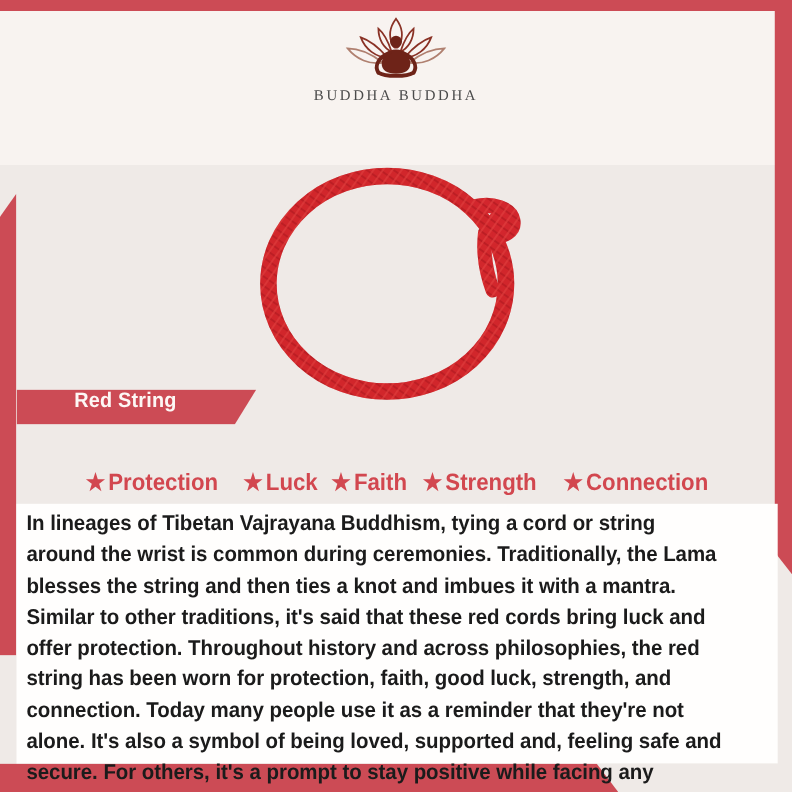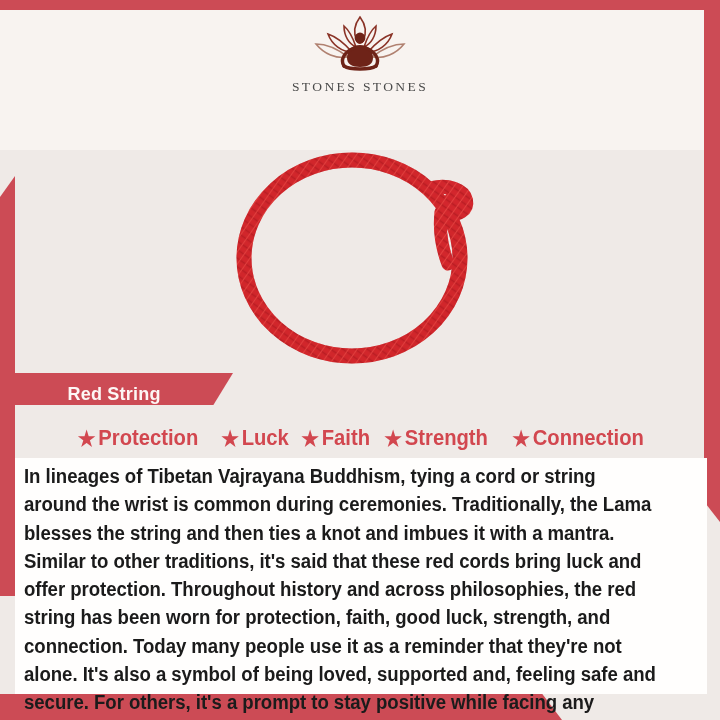--- a/index.html
+++ b/index.html
@@ -89,25 +89,25 @@
   
   .photo {
     position: absolute; left: 0; top: 150px;
     width: 720px; height: 215px;
     display: flex; align-items: center; justify-content: center;
   }
   .photo svg { display: block; }
 
   
   .name-tag {
-    position: absolute; left: 15px; top: 373px;
+    position: absolute; left: 15px; top: 354px;
     width: 218px; height: 32px;
     background: #cc4b55;
     clip-path: polygon(0 0, 100% 0, 91% 100%, 0 100%);
-    display: flex; align-items: flex-end;
+    display: flex; align-items: flex-start;
   }
   .name-tag-label {
     margin-left: 50px;
     color: #fdf7f5;
     font-size: 19px;
     font-weight: bold;
     font-family: "Liberation Sans Narrow", "Liberation Sans", sans-serif;
     transform: scaleX(0.95);
     letter-spacing: .2px;
   }
@@ -185,21 +185,21 @@
           <circle cx="60" cy="24" r="5.4"></circle>
           <path d="M60 31 C52 31, 47 37, 47 44 C47 50, 52 53, 60 53 C68 53, 73 50, 73 44 C73 37, 68 31, 60 31 Z"></path>
         </g>
         <g fill="none" stroke="#6e2318" stroke-width="3.4" stroke-linecap="round">
           <path d="M54 34 C44 38, 40 46, 44 52"></path>
           <path d="M66 34 C76 38, 80 46, 76 52"></path>
           <path d="M44 52 C50 56, 70 56, 76 52"></path>
         </g>
       </svg>
     </span>
-    <span class="brand-name">STONES STONES</span>
+    <span class="brand-name">BUDDHA BUDDHA</span>
   </div>
 
 
   <div class="photo">
     <span>
       <svg width="268" height="212" viewBox="0 0 268 212">
         <defs>
           <pattern id="braid" width="7" height="7" patternUnits="userSpaceOnUse" patternTransform="rotate(35)">
             <rect width="7" height="7" fill="#d8292f"></rect>
             <path d="M0 3.5 h7" stroke="#b81d24" stroke-width="1.6"></path>

